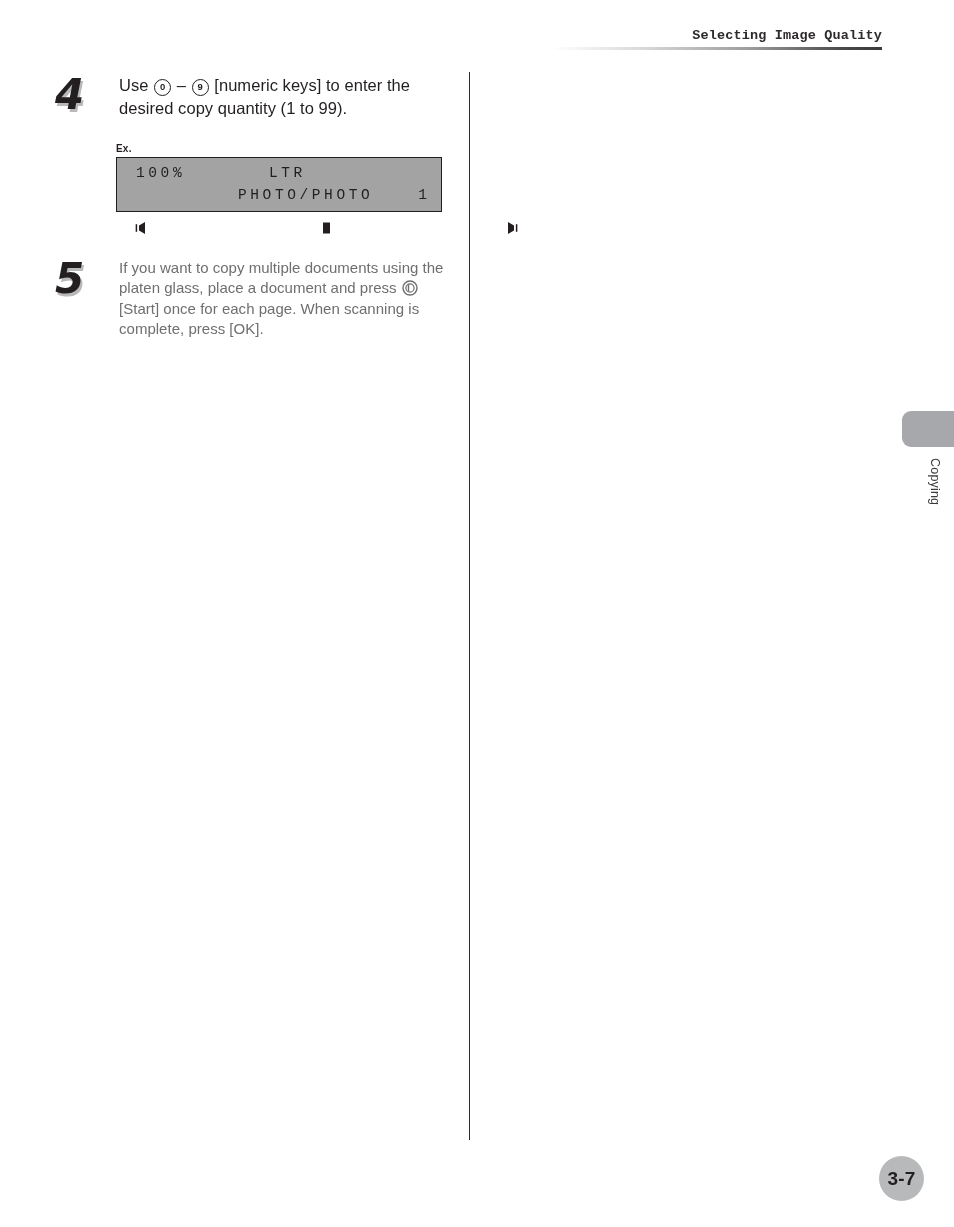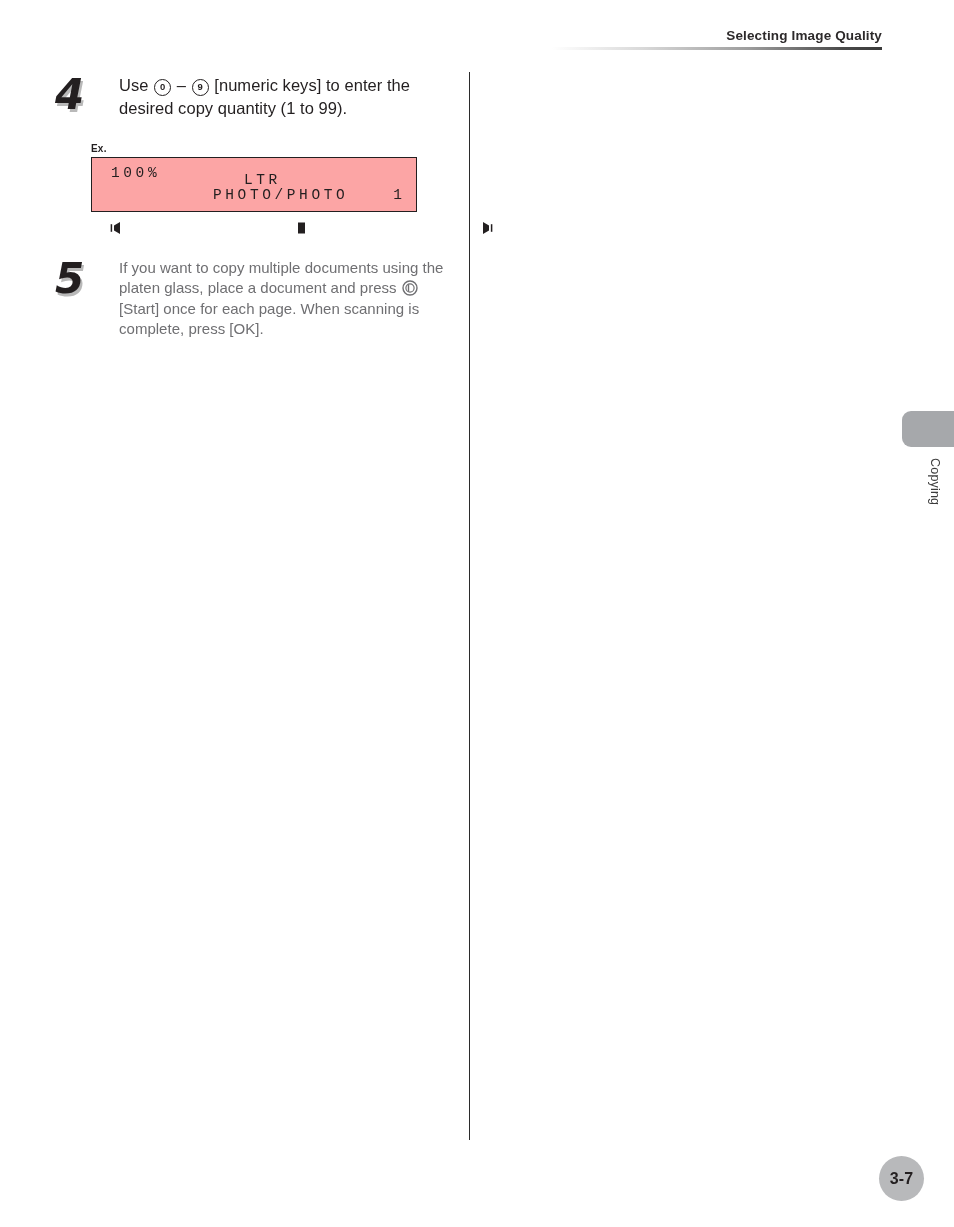--- a/index.html
+++ b/index.html
@@ -16,20 +16,21 @@
     color: #231f20;
   }
 
   
   .page-header {
     position: absolute;
     top: 28px;
     right: 72px;
     width: 330px;
     text-align: right;
+    font-family: Liberation Mono, monospace;
   }
   .page-header .header-text {
     font-size: 13.5px;
     font-weight: 600;
     color: #2d2a2b;
     letter-spacing: 0.15px;
     display: block;
     padding-bottom: 4px;
   }
   .page-header .header-rule {
@@ -76,21 +77,21 @@
     position: absolute;
     left: 879px;
     top: 1156px;
     width: 45px;
     height: 45px;
     border-radius: 50%;
     background: #b8b9bb;
     display: flex;
     align-items: center;
     justify-content: center;
-    font-size: 16px;
+    font-size: 19px;
     font-weight: 700;
     color: #231f20;
     letter-spacing: 0.2px;
   }
 
   
   .steps {
     position: absolute;
     left: 55px;
     top: 74px;
@@ -153,49 +154,49 @@
     display: inline-block;
     width: 16px;
     height: 16px;
     vertical-align: -3px;
     margin: 0 1px;
   }
   .start-icon.gray path, .start-icon.gray circle, .start-icon.gray line { stroke: #6f6f72; }
 
   
   .lcd-wrap {
-    margin-left: 36px;
+    margin-left: 61px;
     margin-top: 22px;
     width: 326px;
   }
   .lcd-ex-label {
     font-size: 10px;
     font-weight: 600;
     color: #231f20;
     margin-bottom: 3px;
     letter-spacing: 0.2px;
   }
   .lcd-box {
     border: 1.6px solid #231f20;
     height: 55px;
     box-sizing: border-box;
     padding: 6px 11px 5px 11px;
-    background: #fca5a5;
+    background: #a3a3a3;
   }
   .lcd-line {
     position: relative;
     height: 22px;
     font-family: "Liberation Mono", "DejaVu Sans Mono", monospace;
     font-size: 14.5px;
     letter-spacing: 3.6px;
     color: #231f20;
     white-space: pre;
   }
   .lcd-left  { position: absolute; left: 8px;  top: 1px; }
-  .lcd-mid   { position: absolute; left: 141px; top: 8px; }
+  .lcd-mid   { position: absolute; left: 141px; top: 1px; }
   .lcd-mid2  { position: absolute; left: 110px; top: 1px; }
   .lcd-right { position: absolute; right: 3px; top: 1px; letter-spacing: 0; }
 
   
   .density-icons {
     position: absolute;
     left: 7px;
     top: 3px;
     display: flex;
     align-items: center;

